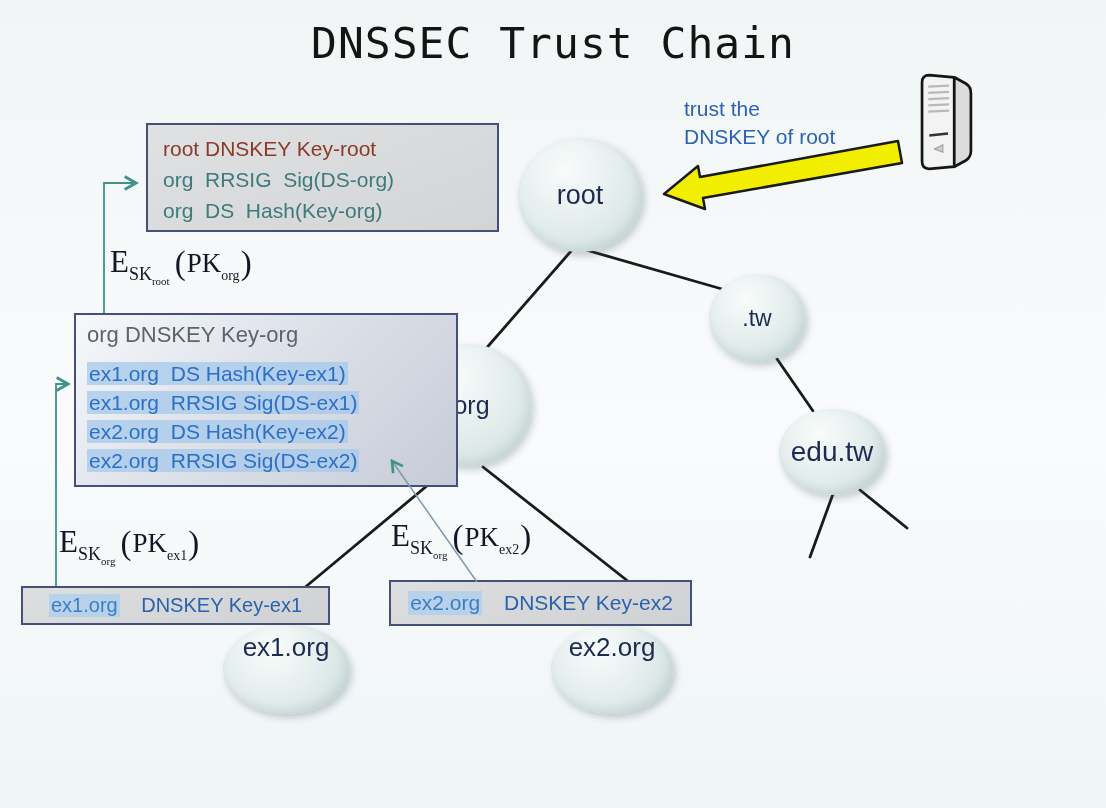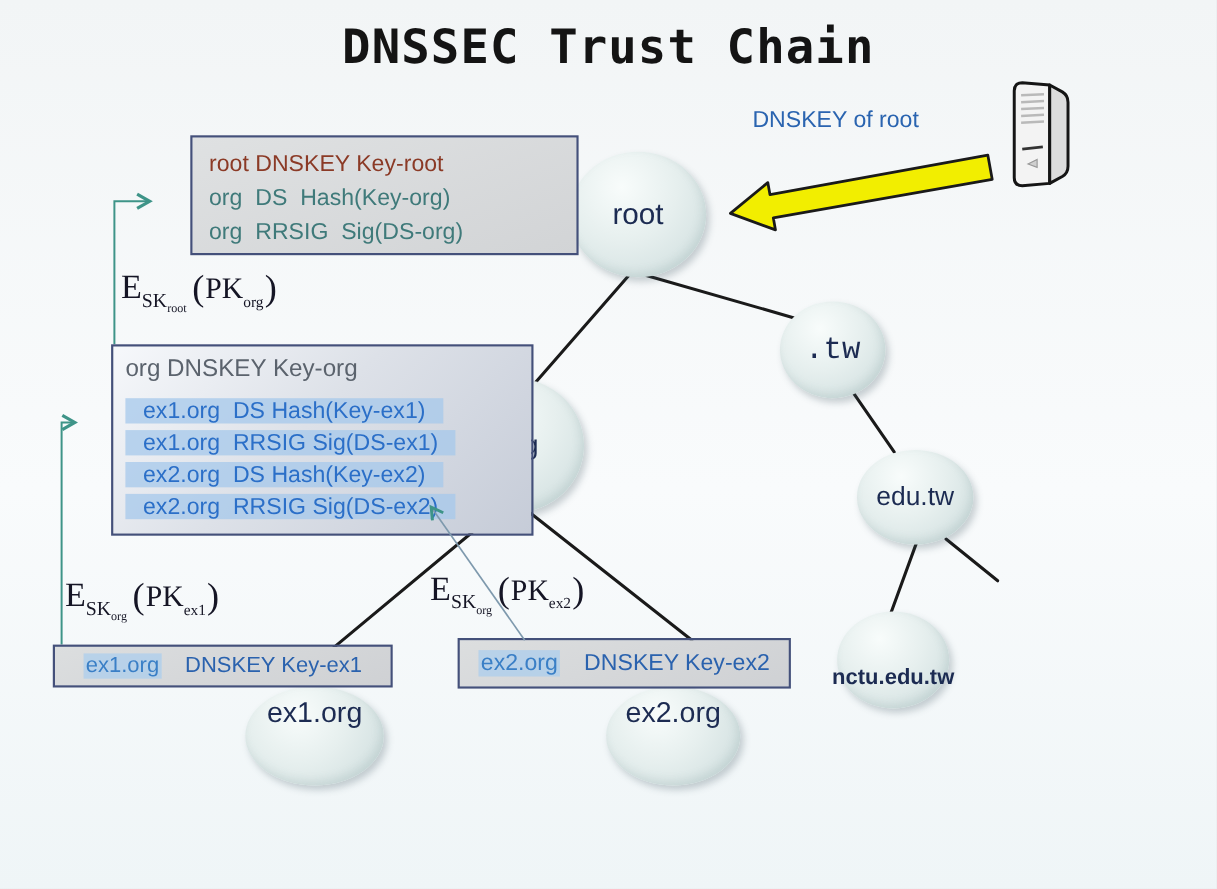--- a/index.html
+++ b/index.html
@@ -7,67 +7,67 @@
     position:relative;width:1106px;height:808px;overflow:hidden;
     background:linear-gradient(180deg,#f2f5f6 0%,#f9fbfc 55%,#eff5f7 100%);
     font-family:"Liberation Sans",sans-serif;
   }
   .layer-svg{position:absolute;left:0;top:0;z-index:1;}
   .layer-svg-top{position:absolute;left:0;top:0;z-index:5;pointer-events:none;}
 
   .page-title{
     position:absolute;top:18px;left:0;width:100%;text-align:center;
     font-family:"DejaVu Sans Mono","Liberation Mono",monospace;
-    font-weight:bold;font-size:43px;color:#141414;letter-spacing:1px;z-index:4;
+    font-weight:normal;font-size:43px;color:#141414;letter-spacing:1px;z-index:4;
   }
 
   
   .node{
     position:absolute;border-radius:50%;z-index:2;
     background:radial-gradient(circle at 38% 28%, #f8fcfb 0%, #e6efee 45%, #d6e3e3 78%, #cfdede 100%);
     box-shadow:3px 4px 7px rgba(70,90,100,.28), inset -3px -4px 8px rgba(130,160,160,.22);
     display:flex;align-items:center;justify-content:center;
   }
   .node .nlabel{color:#1c2b52;font-weight:bold;position:relative;white-space:nowrap;}
   .node-root   {left:518px;top:138px;width:124px;height:114px;}
   .node-root   .nlabel{font-size:27px;font-weight:normal;}
   .node-tw     {left:709px;top:274px;width:96px; height:88px;}
-  .node-tw     .nlabel{font-size:28px;font-weight:normal;font-family:Liberation Mono, monospace;}
+  .node-tw     .nlabel{font-size:23px;font-weight:normal;}
   .node-org    {left:405px;top:344px;width:126px;height:122px;}
   .node-org    .nlabel{font-size:25px;font-weight:normal;}
   .node-edutw  {left:779px;top:409px;width:106px;height:86px;}
-  .node-edutw  .nlabel{font-size:24px;font-weight:normal;}
+  .node-edutw  .nlabel{font-size:28px;font-weight:normal;}
   .node-nctu   {left:761px;top:556px;width:102px;height:88px;}
   .node-nctu   .nlabel{font-size:20px;top:16px;}
   .node-nthu   {left:888px;top:526px;width:100px;height:84px;}
   .node-nthu   .nlabel{font-size:20px;top:1px;}
   .node-ex1    {left:223px;top:624px;width:126px;height:90px;align-items:flex-start;}
   .node-ex1 .nlabel{font-size:26px;font-weight:normal;top:8px;}
   .node-ex2    {left:551px;top:624px;width:122px;height:90px;align-items:flex-start;}
   .node-ex2 .nlabel{font-size:26px;font-weight:normal;top:8px;}
 
   
-  .rbox{position:absolute;z-index:3;border:2px solid #44507a;box-sizing:border-box;margin-left:27px;}
+  .rbox{position:absolute;z-index:3;border:2px solid #44507a;box-sizing:border-box;}
   .root-box{
     left:146px;top:123px;width:353px;height:109px;
     background:linear-gradient(160deg,#dfe1e2 0%,#d2d4d6 100%);
     padding:8px 0 0 15px;
   }
   .root-box .rrow{font-size:21px;line-height:31px;white-space:pre;}
   .row-darkred{color:#8b3a26;}
   .row-teal{color:#3f7a7a;}
 
   .org-box{
     left:74px;top:313px;width:384px;height:174px;
     background:linear-gradient(135deg,#f6f8fb 0%,#dde1e8 45%,#c6ccd8 100%);
     padding:7px 0 0 11px;
   }
   .org-box .bheader{font-size:22px;color:#5b636d;margin-bottom:11px;}
   .org-box .brow{font-size:21px;line-height:29px;white-space:pre;color:#2b6fc8;}
-  .org-box .brow .hl{background:rgba(165,200,235,.75);padding:0 16px;text-align:right;}
+  .org-box .brow .hl{background:rgba(165,200,235,.75);padding:0 2px;text-align:right;}
 
   .key-box{
     background:linear-gradient(160deg,#dcdedf 0%,#cfd1d4 100%);
     display:flex;align-items:center;justify-content:center;white-space:pre;
   }
   .ex1-box{left:21px;top:586px;width:309px;height:39px;font-size:20px;}
   .ex2-box{left:389px;top:580px;width:303px;height:46px;font-size:21px;}
   .key-box .kname{color:#3a7fc6;background:rgba(170,205,238,.7);padding:0 2px;}
   .key-box .krest{color:#2a62ae;padding-left:16px;}
 
@@ -123,34 +123,31 @@
   </div>
   <div class="node node-tw">
     <span class="nlabel">.tw</span>
   </div>
   <div class="node node-org">
     <span class="nlabel">.org</span>
   </div>
   <div class="node node-edutw">
     <span class="nlabel">edu.tw</span>
   </div>
-  <div class="node node-nctu">
-    <span class="nlabel">nctu.edu.tw</span>
-  </div>
   <div class="node node-ex1">
     <span class="nlabel">ex1.org</span>
   </div>
   <div class="node node-ex2">
     <span class="nlabel">ex2.org</span>
   </div>
 
   <div class="rbox root-box">
     <div class="rrow row-darkred">root DNSKEY Key-root</div>
+    <div class="rrow row-teal">org  RRSIG  Sig(DS-org)</div>
     <div class="rrow row-teal">org  DS  Hash(Key-org)</div>
-    <div class="rrow row-teal">org  RRSIG  Sig(DS-org)</div>
   </div>
 
   <div class="rbox org-box">
     <div class="bheader">org DNSKEY Key-org</div>
     <div class="brow"><span class="hl">ex1.org  DS Hash(Key-ex1)</span></div>
     <div class="brow"><span class="hl">ex1.org  RRSIG Sig(DS-ex1)</span></div>
     <div class="brow"><span class="hl">ex2.org  DS Hash(Key-ex2)</span></div>
     <div class="brow"><span class="hl">ex2.org  RRSIG Sig(DS-ex2)</span></div>
   </div>
 
@@ -168,20 +165,21 @@
   <div class="formula formula-2">
     <span class="fe">E</span><span class="fsub"><span>SK</span><span class="fsubsub">org</span></span>
     <span class="fparen">(</span><span class="fpk">PK</span><span class="fpksub">ex1</span><span class="fparen">)</span>
   </div>
   <div class="formula formula-3">
     <span class="fe">E</span><span class="fsub"><span>SK</span><span class="fsubsub">org</span></span>
     <span class="fparen">(</span><span class="fpk">PK</span><span class="fpksub">ex2</span><span class="fparen">)</span>
   </div>
 
   <div class="trust-note">
+    <div>trust the</div>
     <div>DNSKEY of root</div>
   </div>
 
   <svg class="server-icon" width="78" height="104" viewBox="0 0 66 100">
     <path d="M9 12 Q9 5 16 5 L40 7 L40 93 L16 95 Q9 95 9 88 Z" fill="#f3f3f3" stroke="#151515" stroke-width="2.6" stroke-linejoin="round"></path>
     <path d="M40 7 L51 13 Q56 16 56 22 L56 78 Q56 84 51 87 L40 93 Z" fill="#dcdcdc" stroke="#151515" stroke-width="2.6" stroke-linejoin="round"></path>
     <g stroke="#b9b9b9" stroke-width="2.2">
       <line x1="15" y1="16" x2="35" y2="15"></line>
       <line x1="15" y1="22" x2="35" y2="21"></line>
       <line x1="15" y1="28" x2="35" y2="27"></line>

